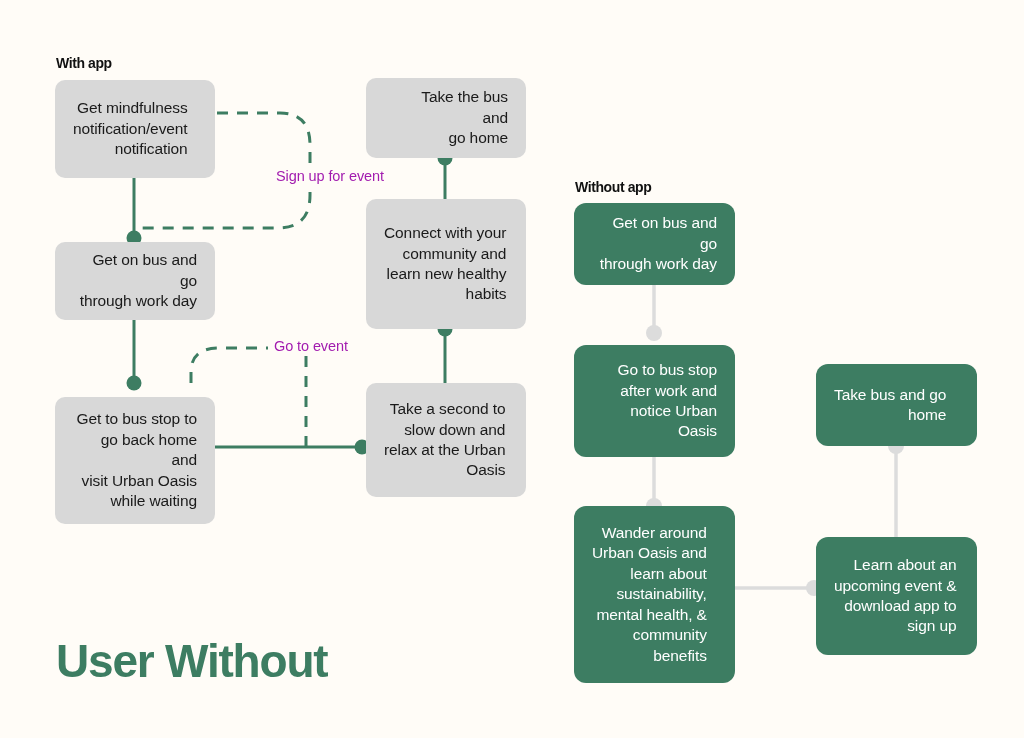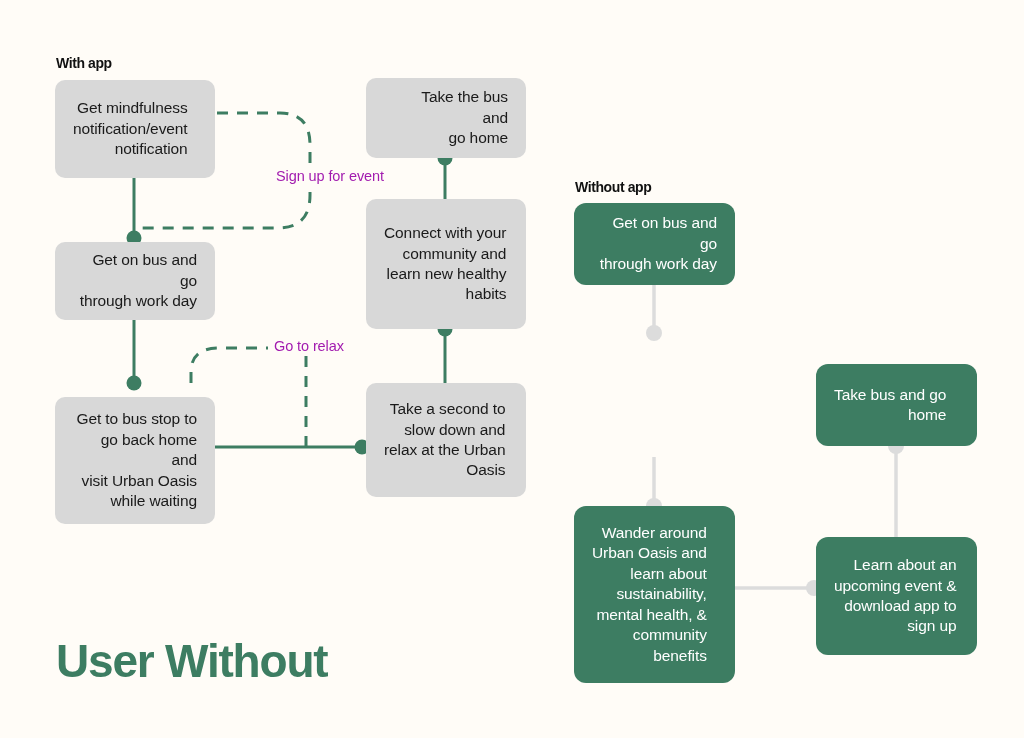--- a/index.html
+++ b/index.html
@@ -153,25 +153,28 @@
 learn new healthy
 habits</div>
 
   <div class="node gray" style="left:366px; top:383px; width:160px; height:114px;">Take a second to
 slow down and
 relax at the Urban
 Oasis</div>
 
   <div class="edge-label" style="left:272px; top:168px;">Sign up for event</div>
 
-  <div class="edge-label" style="left:270px; top:338px;">Go to relax</div>
+  <div class="edge-label" style="left:270px; top:338px;">Go to event</div>
 
   <div class="node green" style="left:574px; top:203px; width:161px; height:82px;">Get on bus and go
 through work day</div>
 
+  <div class="node green" style="left:574px; top:345px; width:161px; height:112px;">Go to bus stop
+after work and
+notice Urban Oasis</div>
 
   <div class="node green" style="left:574px; top:506px; width:161px; height:177px;">Wander around
 Urban Oasis and
 learn about
 sustainability,
 mental health, &amp;
 community
 benefits</div>
 
   <div class="node green" style="left:816px; top:364px; width:161px; height:82px;">Take bus and go

